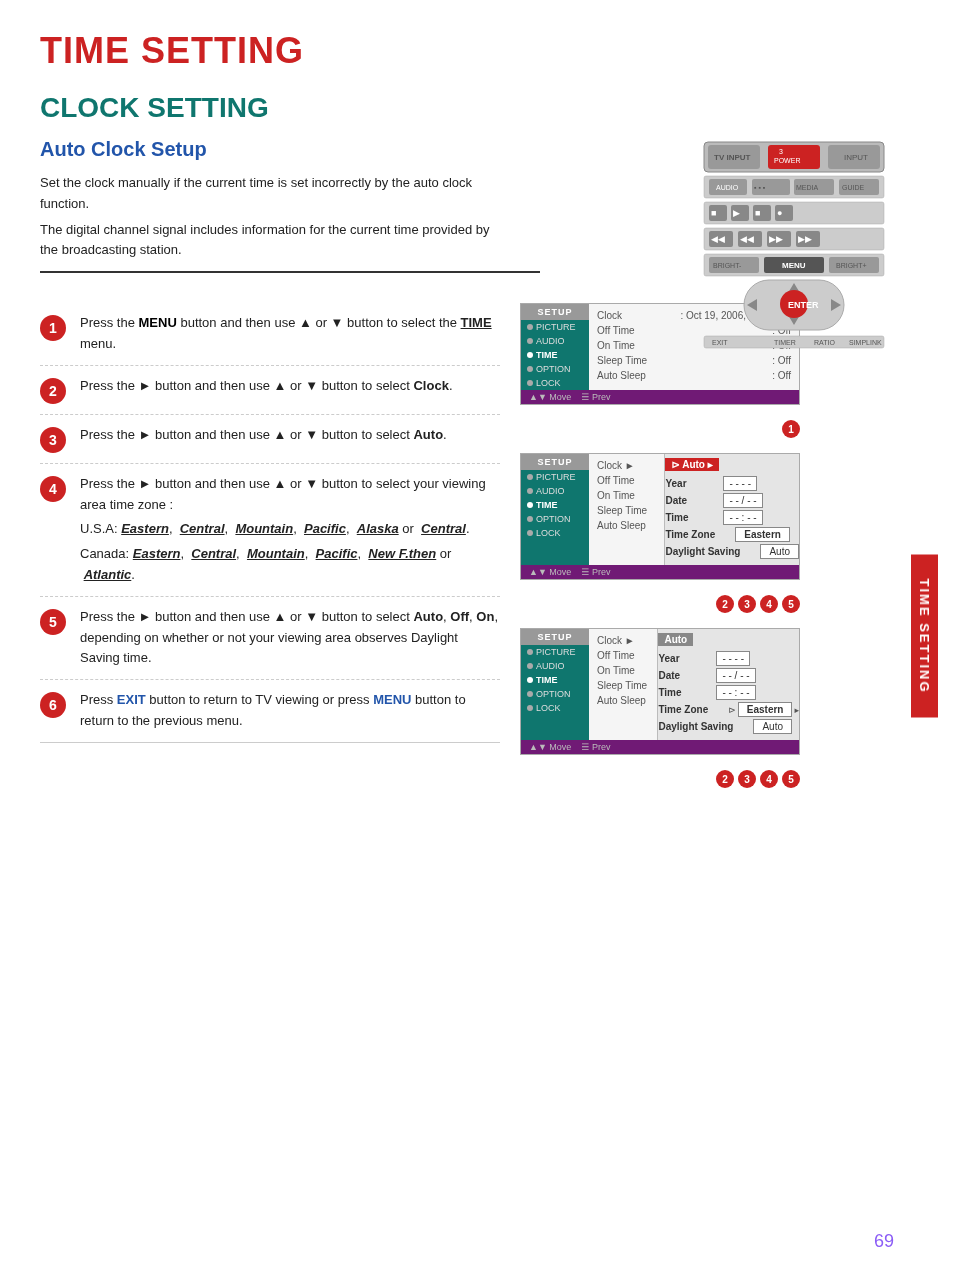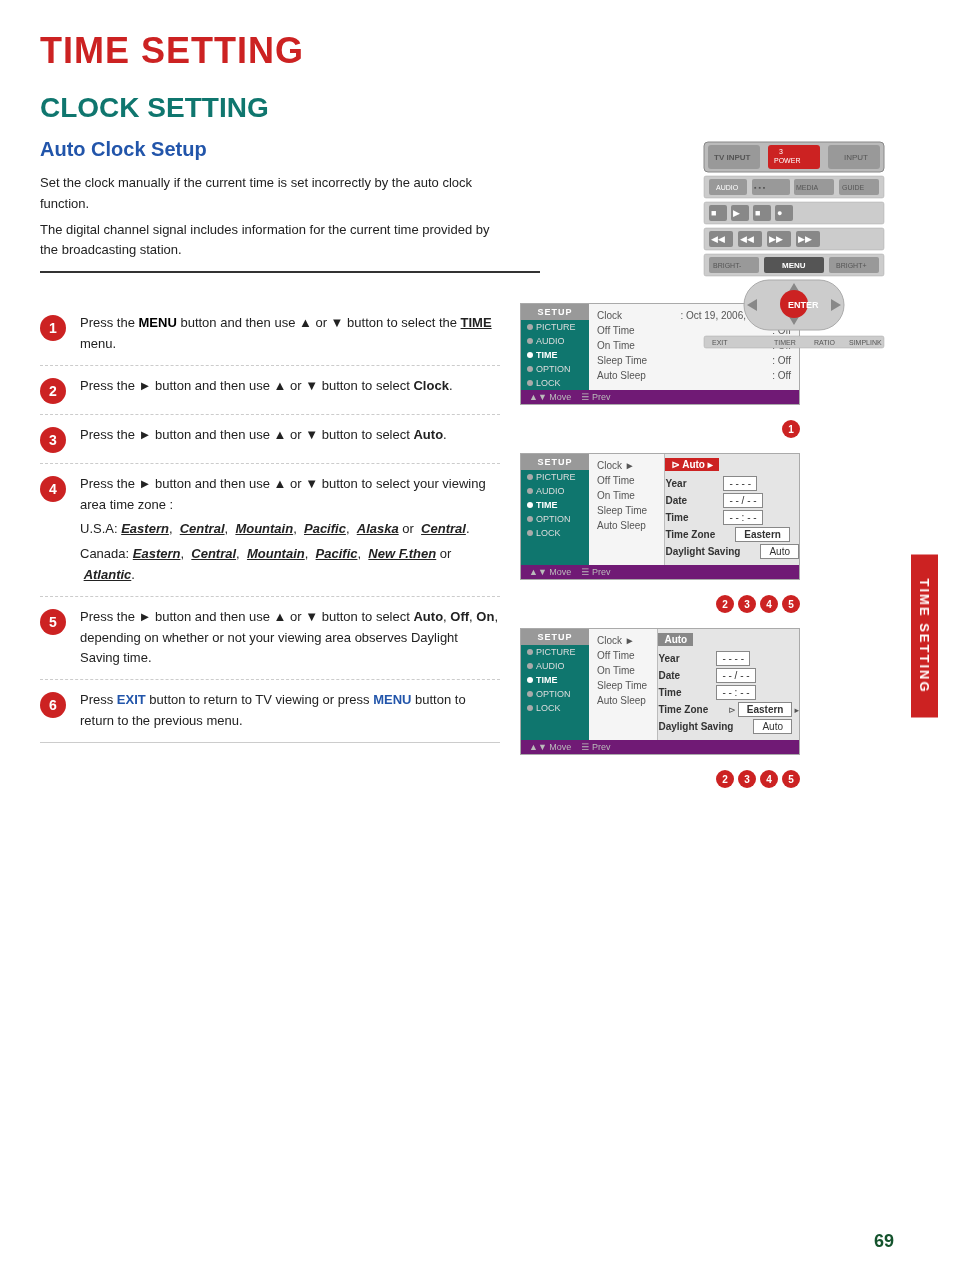--- a/index.html
+++ b/index.html
@@ -130,22 +130,22 @@
       justify-content: center;
     }
     .ci.red { background: #cc2222; }
 
     
     .page-number {
       position: absolute;
       bottom: 20px;
       right: 60px;
       font-size: 18px;
-      font-weight: 700;
-      color: #14532d;
+      font-weight: 400;
+      color: #8b5cf6;
     }
 
     .top-divider {
       border: none;
       border-top: 2px solid #333;
       margin: 0 0 8px 0;
       max-width: 500px;
     }
 
     .step-sub-text {

